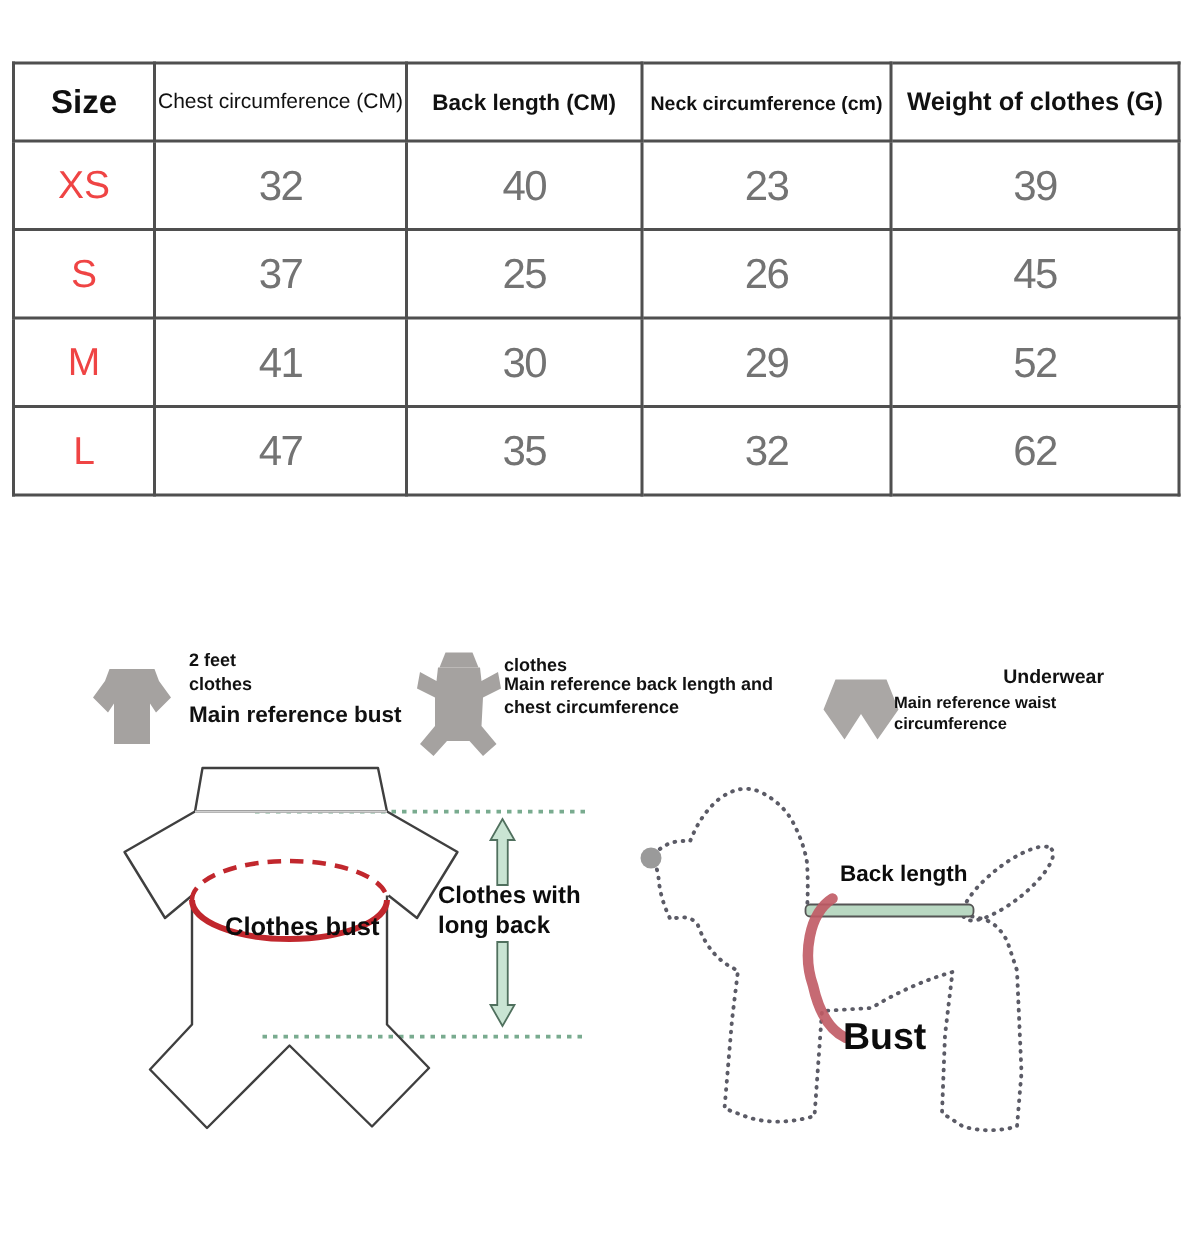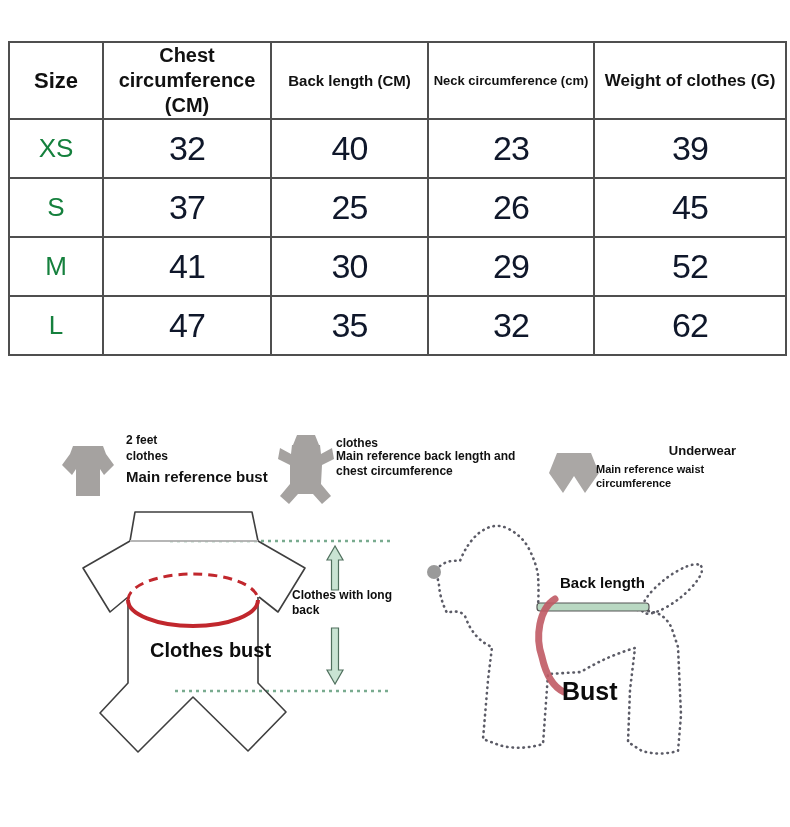--- a/index.html
+++ b/index.html
@@ -8,40 +8,40 @@
   .page{position:absolute;inset:0;}
 
   
   table.size-chart{position:absolute;left:8px;top:41px;width:777px;
     border-collapse:collapse;table-layout:fixed;background:#fff;}
   table.size-chart td,table.size-chart th{border:2px solid #4f4f4f;
     text-align:center;vertical-align:middle;padding:0;}
   table.size-chart tr{height:59px;}
   table.size-chart tr.hdr{height:52px;}
   th.h-size{font-size:22px;font-weight:bold;color:#101010;}
-  th.h-chest{font-size:20px;font-weight:bold;text-align:left;padding:0 6px 0 18px;line-height:1.25;}
+  th.h-chest{font-size:14px;font-weight:normal;text-align:left;padding:0 6px 0 18px;line-height:1.25;}
   th.h-back{font-size:15px;font-weight:bold;}
   th.h-neck{font-size:13px;font-weight:bold;}
   th.h-weight{font-size:17px;font-weight:bold;}
-  td.c-size{font-size:26px;color:#15803d;margin-left:18px;}
-  td.c-num{font-size:34px;color:#0f172a;letter-spacing:-1px;}
+  td.c-size{font-size:26px;color:#ef4444;margin-left:18px;}
+  td.c-num{font-size:28px;color:#737373;letter-spacing:-1px;}
 
   
   .abs{position:absolute;}
   .leg-text{font-weight:bold;line-height:1.3;}
   .leg-small{font-size:12px;}
   .leg-note-lg{font-size:15px;margin-top:3px;}
   .leg-note-md{font-size:12px;width:182px;margin-top:0;}
   .leg-note-sm{font-size:11px;width:140px;margin-top:4px;}
   .leg-title{font-size:13px;font-weight:bold;text-align:right;}
 
   
   .lbl{position:absolute;font-weight:bold;color:#0c0c0c;}
-  .lbl-clothes-bust{left:150px;top:639px;font-size:20px;}
-  .lbl-long-back{left:292px;top:588px;font-size:12px;width:100px;line-height:1.25;}
+  .lbl-clothes-bust{left:150px;top:608px;font-size:17px;}
+  .lbl-long-back{left:292px;top:588px;font-size:16px;width:100px;line-height:1.25;}
   .lbl-back-length{left:560px;top:574px;font-size:15px;}
   .lbl-dog-bust{left:562px;top:677px;font-size:25px;}
 </style>
 </head>
 <body>
 
 <div class="page">
 
   <table class="size-chart">
     <colgroup>

